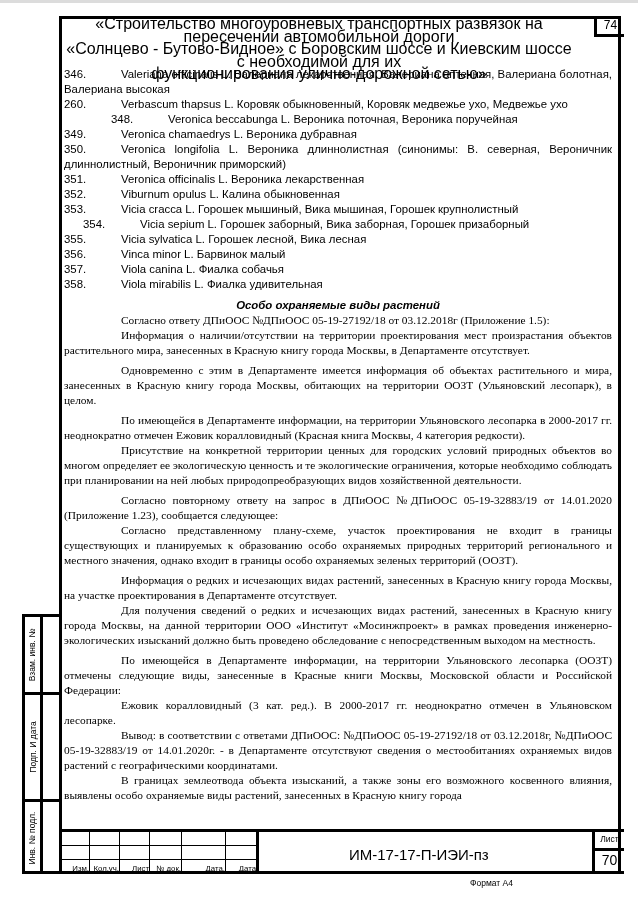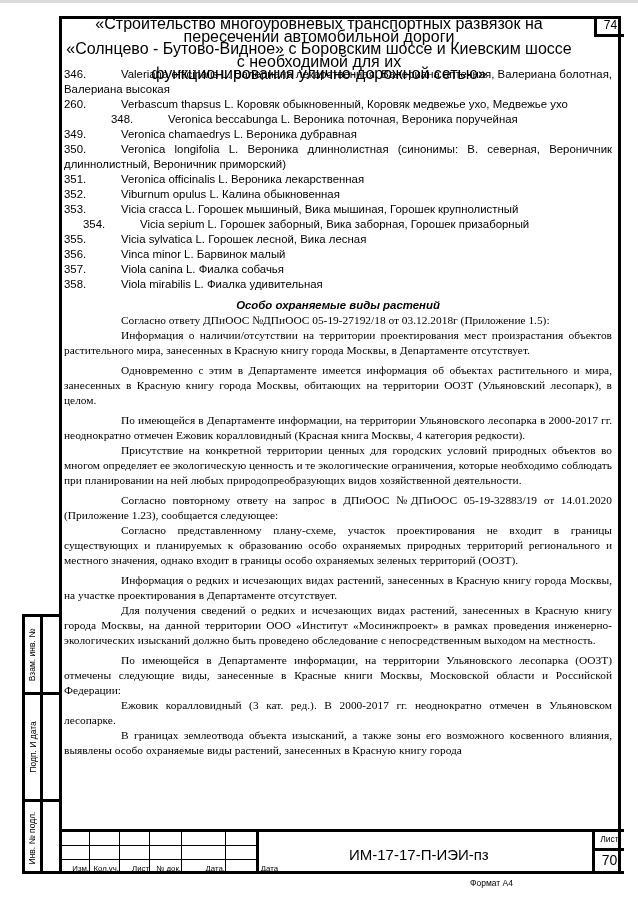--- a/index.html
+++ b/index.html
@@ -70,20 +70,21 @@
       <p class="p">Информация о наличии/отсутствии на территории проектирования мест произрастания объектов растительного мира, занесенных в Красную книгу города Москвы, в Департаменте отсутствует.</p>
       <p class="p gap">Одновременно с этим в Департаменте имеется информация об объектах растительного и мира, занесенных в Красную книгу города Москвы, обитающих на территории ООЗТ (Ульяновский лесопарк), в целом.</p>
       <p class="p gap">По имеющейся в Департаменте информации, на территории Ульяновского лесопарка в 2000-2017 гг. неоднократно отмечен Ежовик коралловидный (Красная книга Москвы, 4 категория  редкости).</p>
       <p class="p">Присутствие на конкретной территории ценных для городских условий природных объектов во многом определяет ее экологическую ценность и те экологические ограничения, которые необходимо соблюдать при планировании на ней любых природопреобразующих видов хозяйственной деятельности.</p>
       <p class="p gap">Согласно повторному ответу на запрос в ДПиООС №ДПиООС 05-19-32883/19 от 14.01.2020 (Приложение 1.23), сообщается следующее:</p>
       <p class="p">Согласно представленному плану-схеме, участок проектирования не входит в границы существующих и планируемых к образованию особо охраняемых природных территорий регионального и местного значения, однако входит в границы особо охраняемых зеленых территорий (ООЗТ).</p>
       <p class="p gap">Информация о редких и исчезающих видах растений, занесенных в Красную книгу города Москвы, на участке проектирования в Департаменте отсутствует.</p>
       <p class="p">Для получения сведений о редких и исчезающих видах растений, занесенных в Красную книгу города Москвы, на данной территории ООО «Институт «Мосинжпроект» в рамках проведения инженерно-экологических изысканий должно быть проведено обследование с непосредственным выходом на местность.</p>
       <p class="p gap">По имеющейся в Департаменте информации, на территории Ульяновского лесопарка (ООЗТ) отмечены следующие виды, занесенные в Красные книги Москвы, Московской области и Российской Федерации:</p>
       <p class="p">Ежовик коралловидный (3 кат. ред.). В 2000-2017 гг. неоднократно отмечен в Ульяновском лесопарке.</p>
+      <p class="p">Вывод: в соответствии с ответами ДПиООС: №ДПиООС 05-19-27192/18 от 03.12.2018г, №ДПиООС 05-19-32883/19 от 14.01.2020г. - в Департаменте отсутствуют сведения о местообитаниях охраняемых видов растений с географическими координатами.</p>
       <p class="p">В границах землеотвода объекта изысканий, а также зоны его возможного косвенного влияния, выявлены особо охраняемые виды растений, занесенных в Красную книгу города</p>
     </div>
 </div>
 
 <div class="side">
   <div class="divv"></div>
   <div class="lbl" style="top:0;height:75px;">
       <span>Взам. инв. №</span>
     </div>
   <div class="divh" style="top:75px;"></div>
@@ -104,21 +105,21 @@
     <div class="col" style="left:30px;width:30px;"></div>
     <div class="col" style="left:60px;width:30px;"></div>
     <div class="col" style="left:90px;width:32px;"></div>
     <div class="col" style="left:122px;width:44px;"></div>
     <div class="col" style="left:166px;width:31px;"></div>
     <div class="cap" style="left:0;width:30px;">Изм.</div>
     <div class="cap" style="left:30px;width:30px;">Кол.уч.</div>
     <div class="cap" style="left:60px;width:30px;">Лист</div>
     <div class="cap" style="left:90px;width:32px;">№ док.</div>
     <div class="cap" style="left:122px;width:44px;">Дата.</div>
-    <div class="cap" style="left:166px;width:45px;padding-left:8px;">Дата</div>
+    <div class="cap" style="left:166px;width:31px;">Дата</div>
   </div>
   <div class="tbdiv" style="left:197px;"></div>
   <div class="code">ИМ-17-17-П-ИЭИ-пз</div>
   <div class="tbdiv" style="left:533px;"></div>
   <div class="sheetlbl">Лист</div>
   <div class="sheethl"></div>
   <div class="sheetnum">70</div>
 </div>
 <div class="bottomline"></div>
 <div class="format">Формат А4</div>

